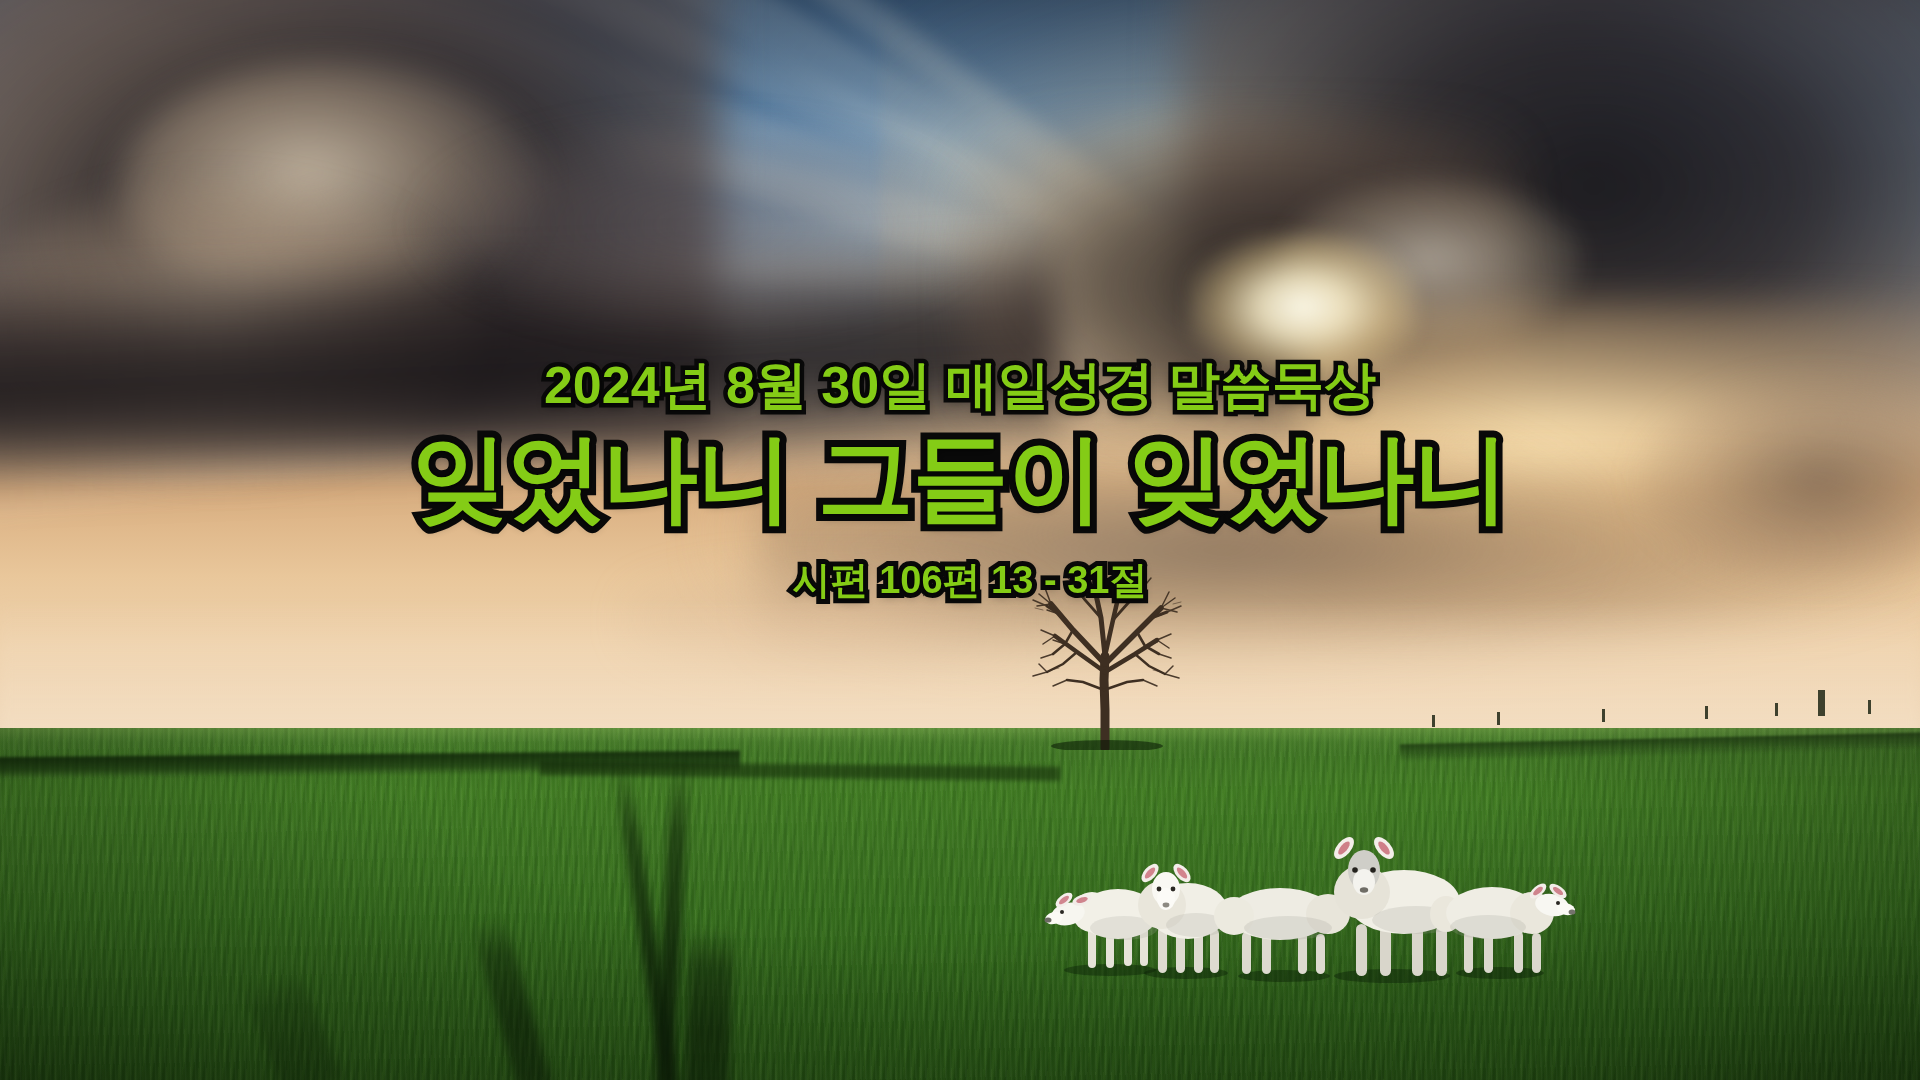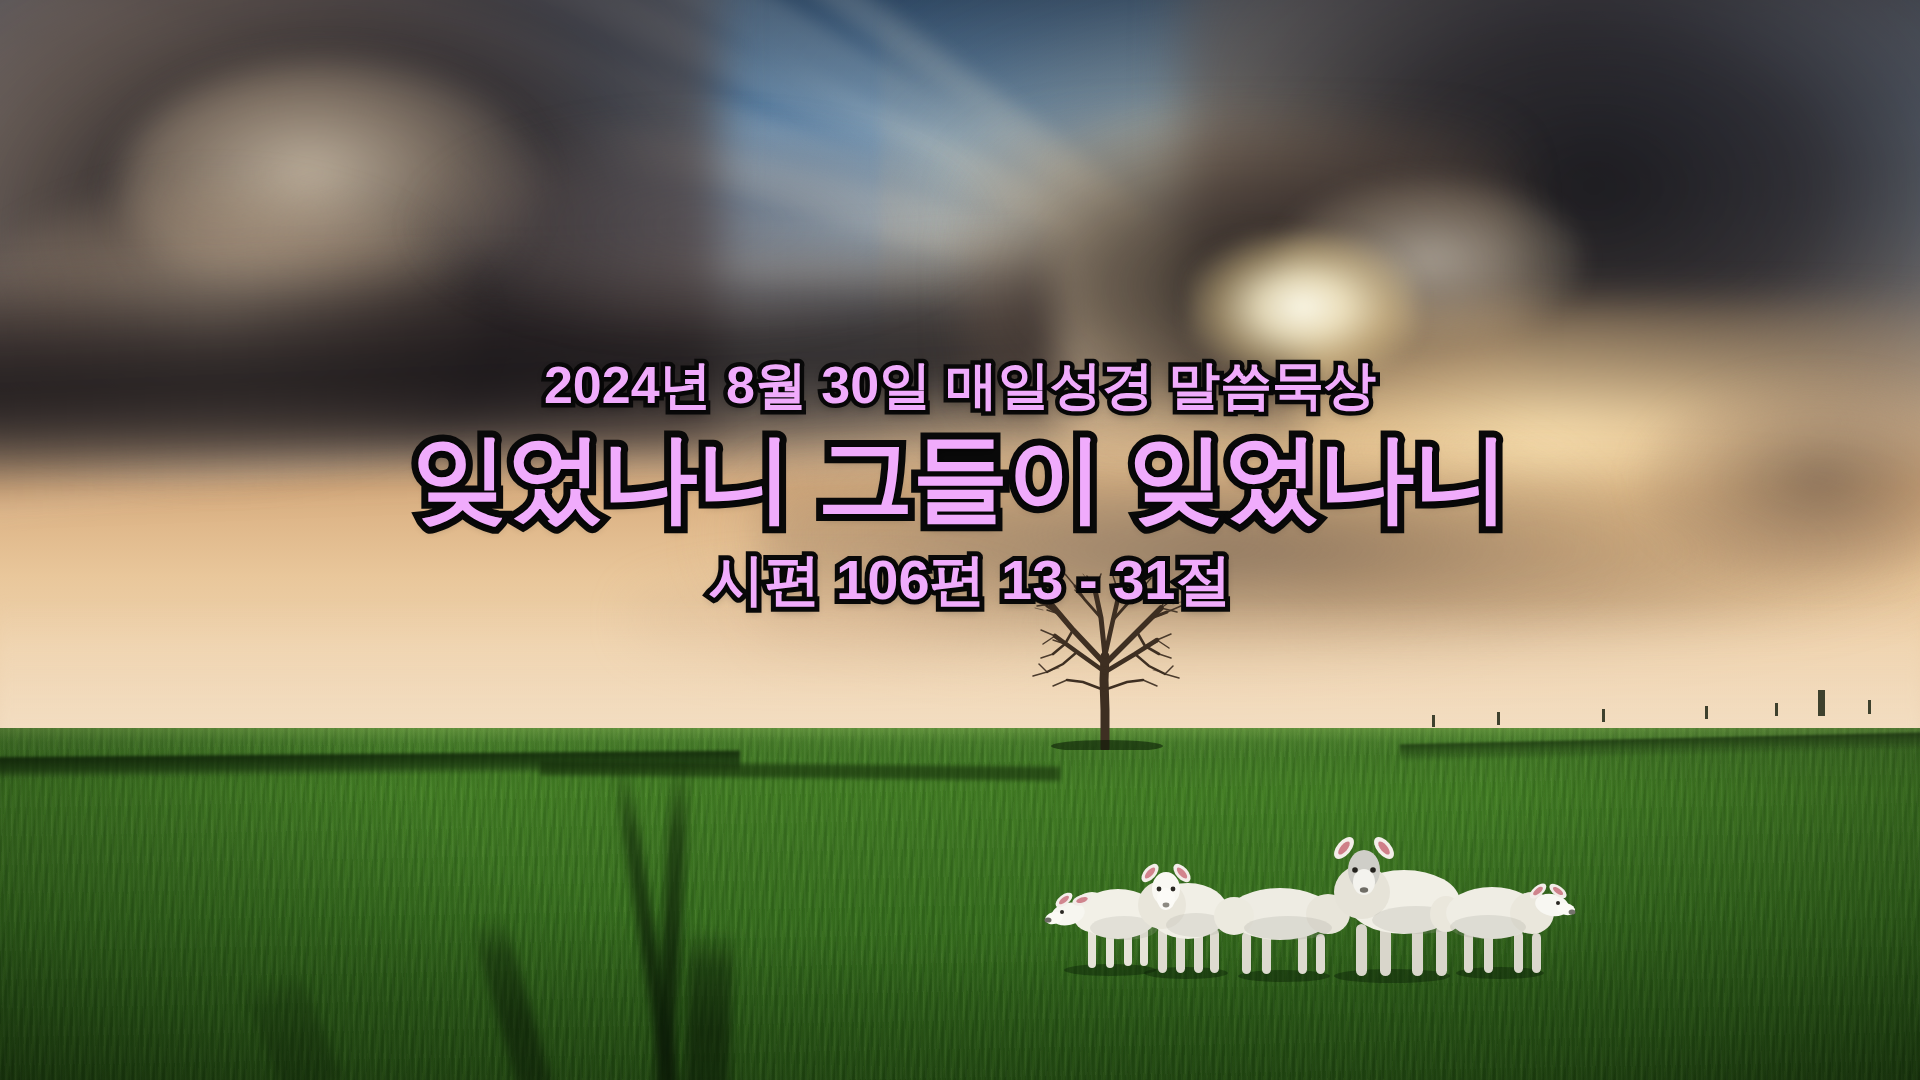--- a/index.html
+++ b/index.html
@@ -337,30 +337,30 @@
     width: 1920px;
     text-align: center;
     color: #ffffff;
     user-select: none;
   }
   .line {
     display: block;
     white-space: nowrap;
     font-weight: 700;
     letter-spacing: -0.5px;
-    color: #f0abfc;
+    color: #84cc16;
     -webkit-text-stroke: 11px #0a0a0a;
     paint-order: stroke fill;
     text-shadow:
       0 0 2px rgba(0,0,0,0.9),
       0 3px 10px rgba(0,0,0,0.45);
   }
   .line-sub-top { font-size: 52px; line-height: 66px; letter-spacing: 0px; -webkit-text-stroke-width: 9px; }
   .line-title   { font-size: 96px; line-height: 120px; letter-spacing: -1px; -webkit-text-stroke-width: 14px; }
-  .line-ref     { font-size: 56px; line-height: 76px; letter-spacing: 0px; -webkit-text-stroke-width: 10px; margin-top: 4px; padding-left: 20px; }
+  .line-ref     { font-size: 38px; line-height: 76px; letter-spacing: 0px; -webkit-text-stroke-width: 10px; margin-top: 4px; padding-left: 20px; }
 </style>
 </head>
 <body>
 
 <div id="stage">
 
   <div class="sky"></div>
 
   <div class="rays">
     <div class="ray" style="height:46px; transform:rotate(171deg);"></div>

